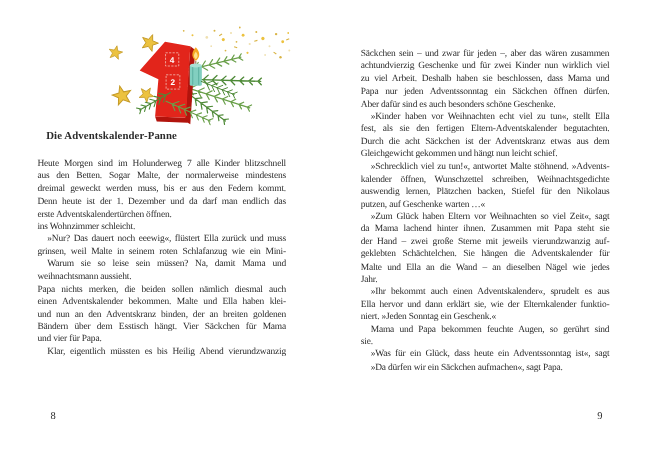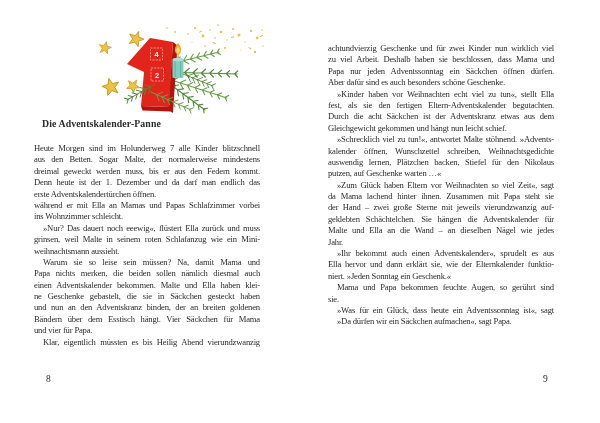--- a/index.html
+++ b/index.html
@@ -128,36 +128,35 @@
   </svg>
 
   <div class="chapter-title">Die Adventskalender-Panne</div>
 
   <div class="textcol textcol-left" id="text-left">
       <div class="line">Heute Morgen sind im Holunderweg 7 alle Kinder blitzschnell</div>
       <div class="line">aus den Betten. Sogar Malte, der normalerweise mindestens</div>
       <div class="line">dreimal geweckt werden muss, bis er aus den Federn kommt.</div>
       <div class="line">Denn heute ist der 1. Dezember und da darf man endlich das</div>
       <div class="line para-end">erste Adventskalendertürchen öffnen.</div>
-      <div class="line">während er mit Ella an Mamas und Papas Schlafzimmer vorbei</div>
       <div class="line para-end">ins Wohnzimmer schleicht.</div>
       <div class="line indent">»Nur? Das dauert noch eeewig«, flüstert Ella zurück und muss</div>
       <div class="line">grinsen, weil Malte in seinem roten Schlafanzug wie ein Mini-</div>
+      <div class="line indent">Warum sie so leise sein müssen? Na, damit Mama und</div>
       <div class="line para-end">weihnachtsmann aussieht.</div>
-      <div class="line indent">Warum sie so leise sein müssen? Na, damit Mama und</div>
       <div class="line">Papa nichts merken, die beiden sollen nämlich diesmal auch</div>
       <div class="line">einen Adventskalender bekommen. Malte und Ella haben klei-</div>
-      <div class="line">ne Geschenke gebastelt, die sie in Säckchen gesteckt haben</div>
       <div class="line">und nun an den Adventskranz binden, der an breiten goldenen</div>
       <div class="line">Bändern über dem Esstisch hängt. Vier Säckchen für Mama</div>
       <div class="line para-end">und vier für Papa.</div>
       <div class="line indent">Klar, eigentlich müssten es bis Heilig Abend vierundzwanzig</div>
     </div>
 
   <div class="textcol textcol-right" id="text-right">
+      <div class="line">Säckchen sein – und zwar für jeden –, aber das wären zusammen</div>
       <div class="line">achtundvierzig Geschenke und für zwei Kinder nun wirklich viel</div>
       <div class="line">zu viel Arbeit. Deshalb haben sie beschlossen, dass Mama und</div>
       <div class="line">Papa nur jeden Adventssonntag ein Säckchen öffnen dürfen.</div>
       <div class="line para-end">Aber dafür sind es auch besonders schöne Geschenke.</div>
       <div class="line indent">»Kinder haben vor Weihnachten echt viel zu tun«, stellt Ella</div>
       <div class="line">fest, als sie den fertigen Eltern-Adventskalender begutachten.</div>
       <div class="line">Durch die acht Säckchen ist der Adventskranz etwas aus dem</div>
       <div class="line para-end">Gleichgewicht gekommen und hängt nun leicht schief.</div>
       <div class="line indent">»Schrecklich viel zu tun!«, antwortet Malte stöhnend. »Advents-</div>
       <div class="line">kalender öffnen, Wunschzettel schreiben, Weihnachtsgedichte</div>

